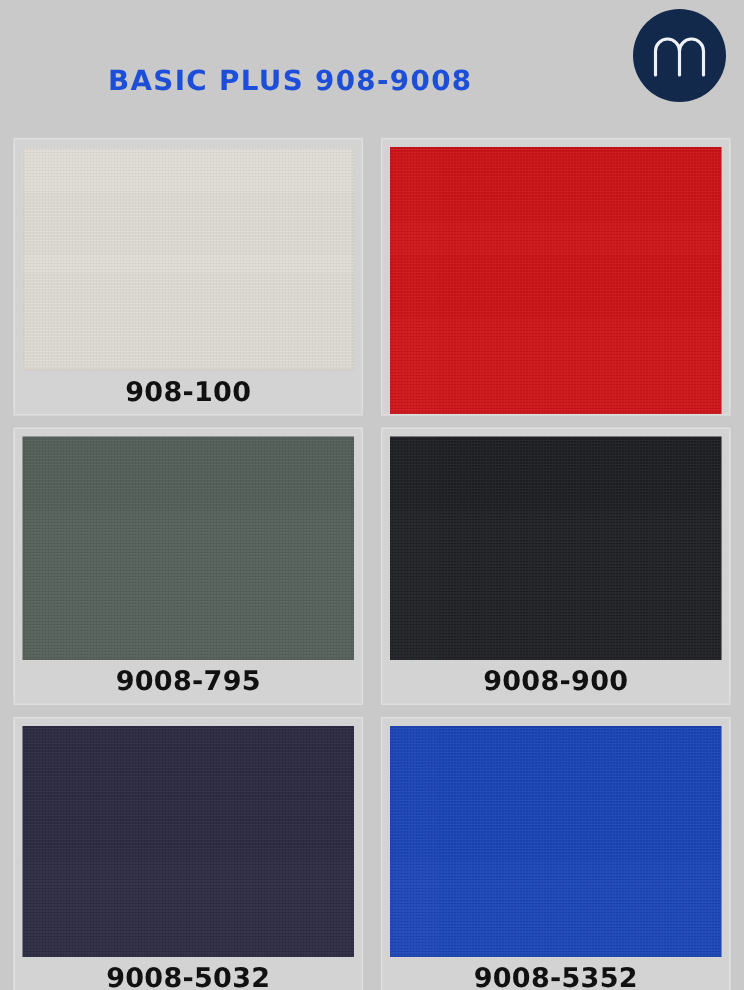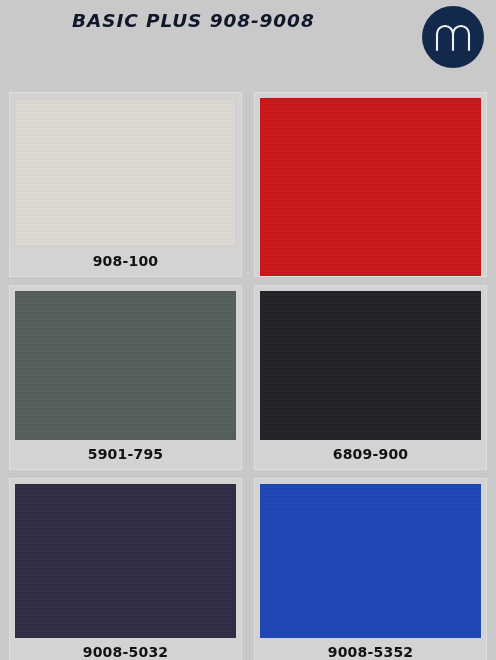--- a/index.html
+++ b/index.html
@@ -17,28 +17,27 @@
 
   
   .header {
     position: relative;
     height: 92px;
     box-sizing: border-box;
   }
   .page-title {
     position: absolute;
     left: 72px;
-    top: 10px;
+    top: 44px;
     font-size: 18.5px;
     font-weight: bold;
     letter-spacing: 0.9px;
-    color: #0f172a;
+    color: #1d4ed8;
     white-space: nowrap;
     font-family: "DejaVu Sans", sans-serif;
-    font-style: italic;
   }
   .brand-logo {
     position: absolute;
     right: 12px;
     top: 6px;
     width: 62px;
     height: 62px;
     border-radius: 50%;
     background: #13294b;
     display: flex;
@@ -82,21 +81,21 @@
     background-image:
       repeating-linear-gradient(0deg, rgba(255,255,255,0.035) 0 1px, rgba(0,0,0,0.035) 1px 2px),
       repeating-linear-gradient(90deg, rgba(255,255,255,0.025) 0 1px, rgba(0,0,0,0.025) 1px 2px);
     pointer-events: none;
   }
   .swatch-label {
     flex: 0 0 auto;
     height: 29px;
     line-height: 29px;
     text-align: center;
-    font-size: 14px;
+    font-size: 18px;
     font-weight: bold;
     color: #111111;
     letter-spacing: 0.2px;
     font-family: "DejaVu Sans", sans-serif;
   }
 </style>
 </head>
 <body style="background-color: rgb(201, 201, 201);">
 
 <div class="header">
@@ -117,26 +116,26 @@
     <div class="swatch-chip" style="background-color: rgb(224, 221, 214);"></div>
     <div class="swatch-label">908-100</div>
   </div>
 
   <div class="swatch-card">
     <div class="swatch-chip" style="background-color: rgb(206, 19, 24);"></div>
   </div>
 
   <div class="swatch-card">
     <div class="swatch-chip" style="background-color: rgb(84, 94, 88);"></div>
-    <div class="swatch-label">5901-795</div>
+    <div class="swatch-label">9008-795</div>
   </div>
 
   <div class="swatch-card">
     <div class="swatch-chip" style="background-color: rgb(30, 31, 35);"></div>
-    <div class="swatch-label">6809-900</div>
+    <div class="swatch-label">9008-900</div>
   </div>
 
   <div class="swatch-card">
     <div class="swatch-chip" style="background-color: rgb(42, 41, 64);"></div>
     <div class="swatch-label">9008-5032</div>
   </div>
 
   <div class="swatch-card">
     <div class="swatch-chip" style="background-color: rgb(27, 69, 184);"></div>
     <div class="swatch-label">9008-5352</div>

